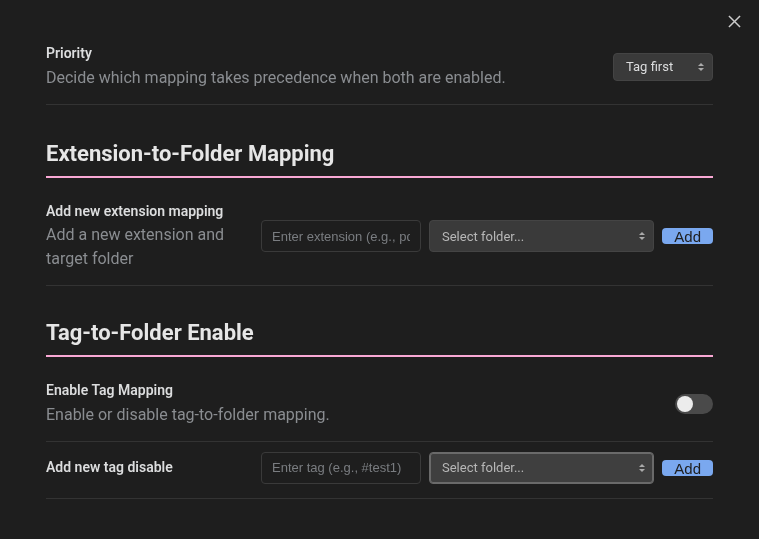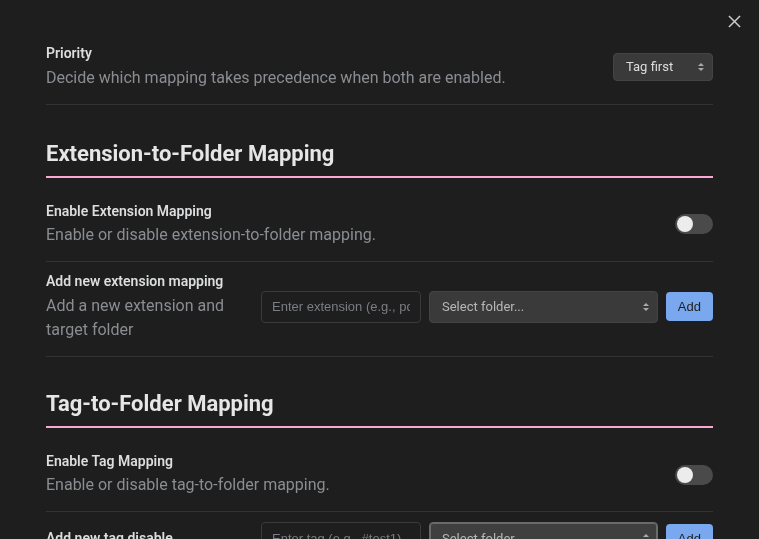--- a/index.html
+++ b/index.html
@@ -91,23 +91,23 @@
     width: 160px;
   }
   .text-input::placeholder { color: #7a7d81; }
 
   
   .btn {
     background: #7aa8ef;
     color: #1e1e1e;
     border: none;
     border-radius: 4px;
-    height: 29px;
+    height: 16px;
     padding: 0 12px;
-    font-size: 13px;
+    font-size: 15px;
     font-weight: 500;
     cursor: pointer;
   }
 
   
   .toggle {
     width: 38px; height: 20px;
     background: #4a4a4a;
     border-radius: 11px;
     position: relative;
@@ -142,48 +142,37 @@
     <div class="ctrl-col">
       <div class="dropdown">
         <span>Tag first</span>
         <span class="chev"></span>
       </div>
     </div>
   </div>
 
   <h2 class="section first">Extension-to-Folder Mapping</h2>
 
-  <div class="row">
-    <div class="label-col">
-      <div class="title">Enable Extension Mapping</div>
-      <div class="desc">Enable or disable extension-to-folder mapping.</div>
-    </div>
-    <div class="ctrl-col">
-      <div class="toggle">
-        <div class="knob"></div>
-      </div>
-    </div>
-  </div>
 
   <div class="row">
     <div class="label-col narrow">
       <div class="title">Add new extension mapping</div>
       <div class="desc">Add a new extension and target folder</div>
     </div>
     <div class="ctrl-col" style="flex:1 1 auto; justify-content:flex-start;">
       <input class="text-input" placeholder="Enter extension (e.g., pdf)" style="">
       <div class="dropdown big wide placeholder" style="flex:1 1 auto;">
         <span>Select folder...</span>
         <span class="chev"></span>
       </div>
       <button class="btn">Add</button>
     </div>
   </div>
 
-  <h2 class="section">Tag-to-Folder Mapping</h2>
+  <h2 class="section">Tag-to-Folder Enable</h2>
 
   <div class="row">
     <div class="label-col">
       <div class="title">Enable Tag Mapping</div>
       <div class="desc">Enable or disable tag-to-folder mapping.</div>
     </div>
     <div class="ctrl-col">
       <div class="toggle">
         <div class="knob"></div>
       </div>

